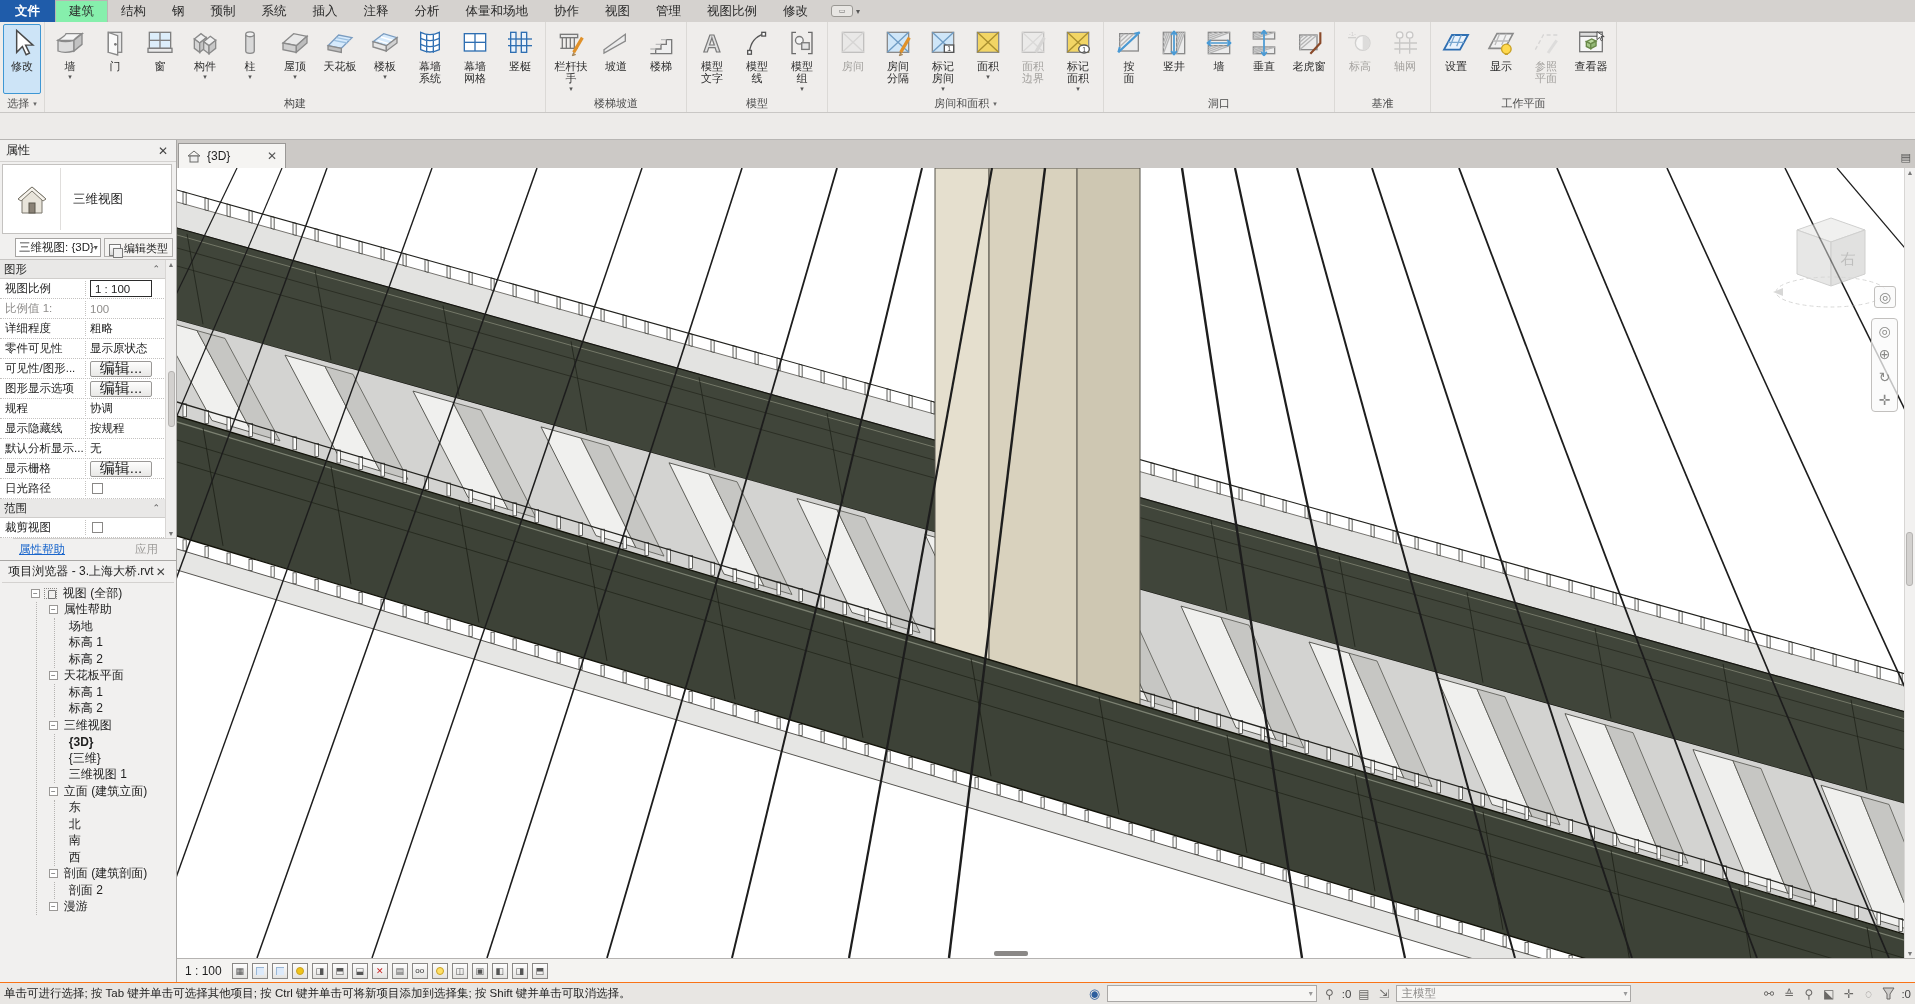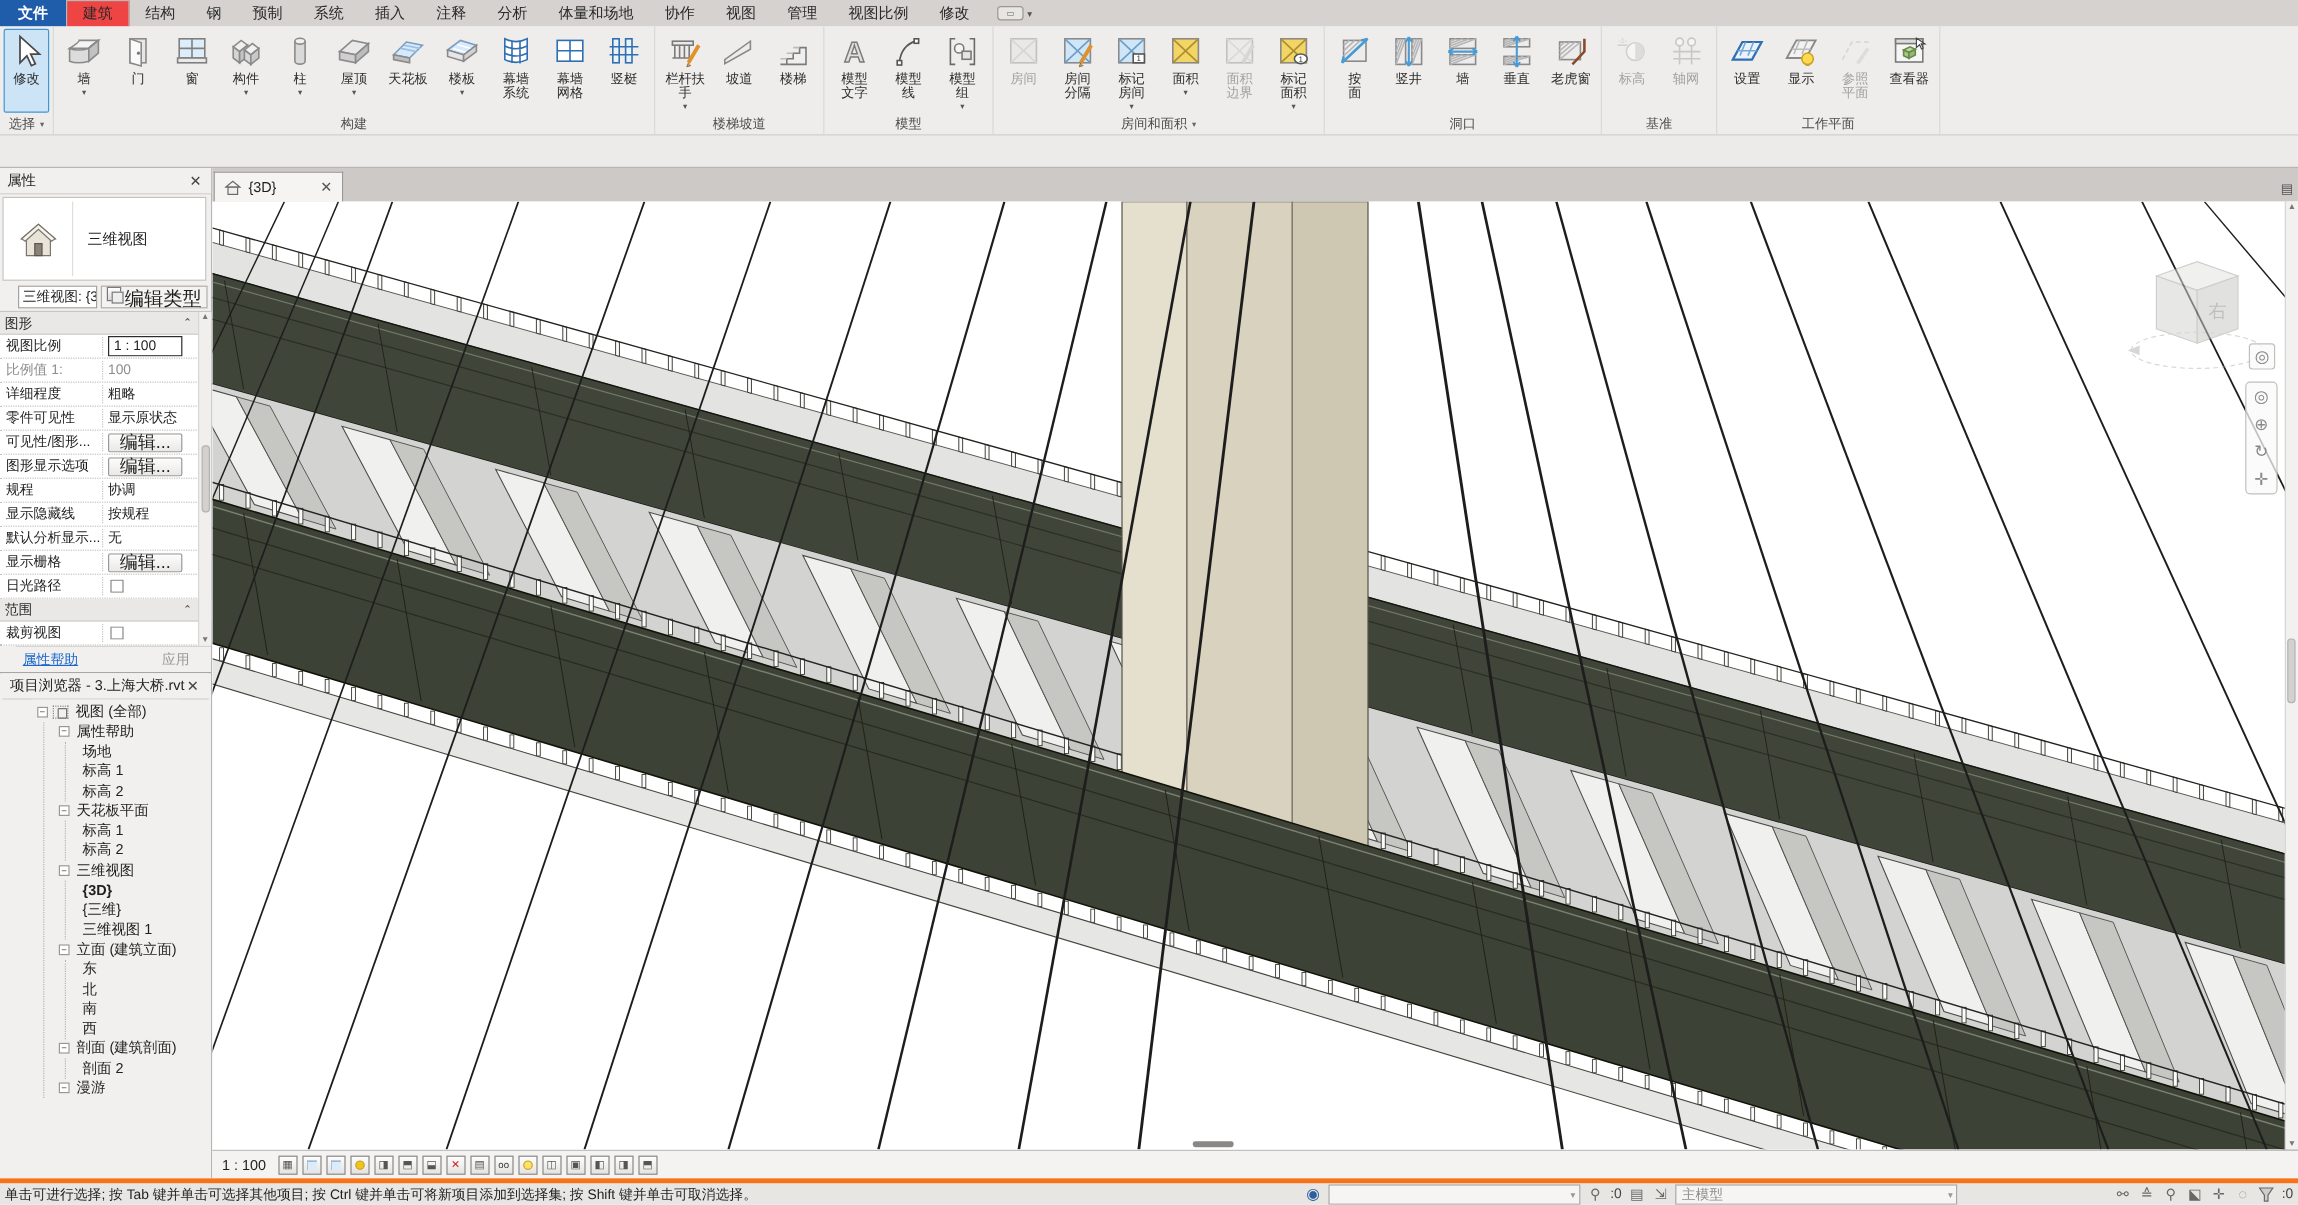--- a/index.html
+++ b/index.html
@@ -5,21 +5,21 @@
   * { margin:0; padding:0; box-sizing:border-box; }
   html,body { width:1915px; height:1004px; overflow:hidden;
     font-family:"Liberation Sans","DejaVu Sans",sans-serif; font-size:12px; color:#1e1e1e;
     background:#efedeb; -webkit-font-smoothing:antialiased; }
   #app { width:1915px; height:1004px; display:flex; flex-direction:column; }
 
   
   .tabbar { height:22px; background:#d5d2cf; display:flex; align-items:stretch; flex:0 0 auto; }
   .tab { padding:0 13px; display:flex; align-items:center; font-size:12.5px; color:#2a2a2a; cursor:default; }
   .tab.file { background:#1f5caa; color:#fff; font-weight:bold; padding:0 15px; }
-  .tab.active { background:#ef4444; border:1px solid #b9b6b3; border-bottom:none; }
+  .tab.active { background:#86efac; border:1px solid #b9b6b3; border-bottom:none; }
   .ribbon-toggle { margin-left:10px; display:flex; align-items:center; gap:3px; color:#555; }
   .ribbon-toggle .pill { width:22px; height:12px; border:1px solid #9a9894; border-radius:3px; background:#e8e6e3;
      display:flex; align-items:center; justify-content:center; font-size:7px; color:#666; }
   .ribbon-toggle .car { font-size:8px; }
 
   
   .ribbon { height:91px; background:#efedeb; border-bottom:1px solid #c9c7c5; display:flex; flex:0 0 auto; }
   .panel { display:flex; flex-direction:column; border-right:1px solid #dbd9d6; }
   .panel-tools { flex:1 1 auto; display:flex; align-items:flex-start; padding:2px 3px 0 3px; gap:1px; }
   .panel-label { height:17px; display:flex; align-items:center; justify-content:center; gap:4px;
@@ -48,22 +48,22 @@
   .pane-header .x { margin-left:auto; color:#444; font-size:12px; width:14px; text-align:center; }
 
   .typebox { height:70px; background:#fff; border:1px solid #c4c2c0; margin:2px 4px 2px 2px; display:flex; align-items:center; }
   .typebox .house { width:58px; height:62px; border-right:1px solid #e0dedc; display:flex; align-items:center; justify-content:center; }
   .typebox .tname { padding-left:12px; font-size:12.5px; }
 
   .selrow { display:flex; align-items:center; gap:3px; padding:2px 3px; flex:0 0 auto;margin-left:12px; }
   .combo { flex:1 1 auto; height:19px; background:#fff; border:1px solid #a5a3a1; display:flex; align-items:center;
      font-size:11.5px; padding:0 3px; overflow:hidden; white-space:nowrap; }
   .combo .car { margin-left:auto; font-size:8px; color:#555; }
-  .edittype { height:19px; border:1px solid #b0aeac; background:#f4f3f1; display:flex; align-items:flex-start; gap:3px;
-     font-size:16px; padding:0 4px; white-space:nowrap; }
+  .edittype { height:19px; border:1px solid #b0aeac; background:#f4f3f1; display:flex; align-items:flex-end; gap:3px;
+     font-size:11px; padding:0 4px; white-space:nowrap; }
   .edittype .glyph { width:12px; height:12px; border:1px solid #7a7a7a; background:linear-gradient(#fff,#d8d8d8);
      position:relative; }
   .edittype .glyph::after { content:""; position:absolute; left:3px; top:3px; width:8px; height:8px;
      border:1px solid #7a7a7a; background:#eee; }
 
   .propgrid { position:relative; background:#fff; border-top:1px solid #c8c6c4; flex:0 0 auto; }
   .sec { height:19px; background:#e9e8e7; border-bottom:1px solid #cfcdcb; display:flex; align-items:center;
      padding:0 4px; font-size:11.5px; color:#2a2a2a; }
   .sec .chev { margin-left:auto; margin-right:12px; font-size:9px; color:#555; }
   .prow { height:20px; display:flex; border-bottom:1px dotted #c3c1bf; font-size:11.5px; align-items:center; }
@@ -125,21 +125,21 @@
      display:flex; align-items:center; justify-content:center; font-size:9px; color:#555; position:relative; }
   .vcico.sun::after { content:""; position:absolute; inset:3px; border-radius:50%; background:#f0c419; border:1px solid #c9a227; }
   .vcico.bulb::after { content:""; position:absolute; inset:3px; border-radius:50%; background:#ffe066; border:1px solid #c9a227; }
   .vcico.glasses::after { content:"oo"; font-size:8px; color:#333; }
   .vcico.redx::after { content:"✕"; color:#cc2222; font-size:9px; }
   .vcico.grid4::after { content:""; position:absolute; inset:3px; background:
      linear-gradient(#9ab7d6 1px,transparent 1px) 0 50%/100% 100% no-repeat,
      linear-gradient(90deg,#9ab7d6 1px,transparent 1px) 50% 0/100% 100% no-repeat, #ddeafa; }
 
   
-  .statusbar { height:22px; background:#e8e6e3; border-top:4px solid #f97316; display:flex; align-items:center;
+  .statusbar { height:22px; background:#e8e6e3; border-top:1px solid #f97316; display:flex; align-items:center;
      padding:0 4px; gap:6px; flex:0 0 auto; font-size:11.5px; }
   .statusbar .hint { white-space:nowrap; overflow:hidden; }
   .sb-right { margin-left:auto; display:flex; align-items:center; gap:5px; }
   .sb-combo { width:210px; height:17px; background:#f6f5f3; border:1px solid #aaa8a6; display:flex; align-items:center; }
   .sb-combo .car { margin-left:auto; font-size:8px; color:#999; padding-right:3px; }
   .sb-combo.model { width:235px; color:#8f8d8b; padding-left:4px;justify-content:space-between; }
   .sbico { width:15px; height:15px; display:flex; align-items:center; justify-content:center; font-size:12px; color:#6a6866; position:relative; }
   .sbico svg { width:15px; height:15px; }
   .sb-count { color:#444; }
   .workset-glyph { color:#2d5f9e; font-size:13px; }

